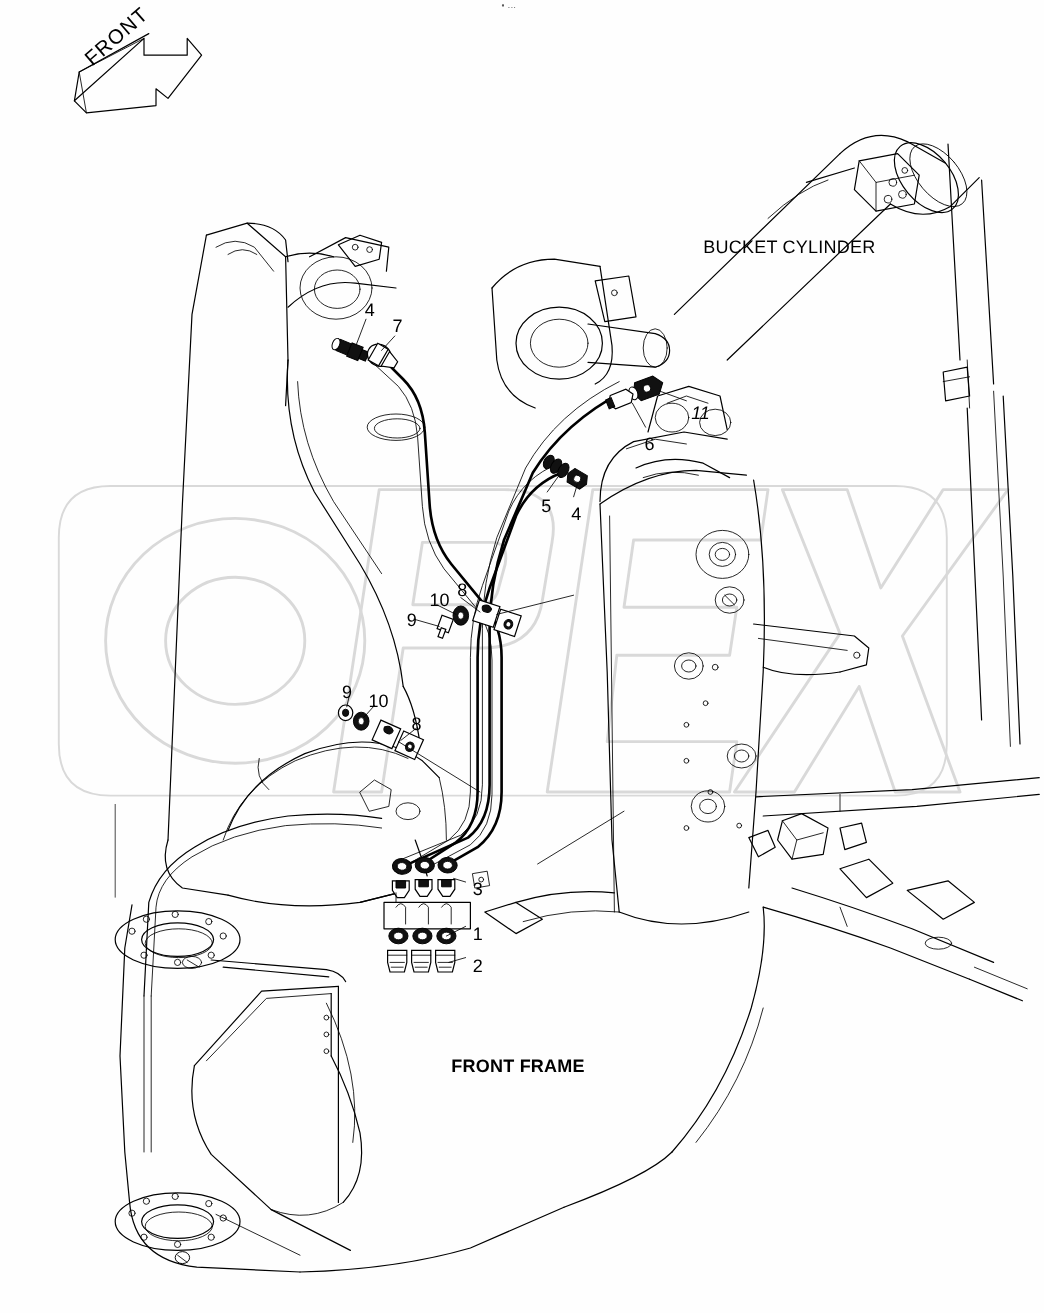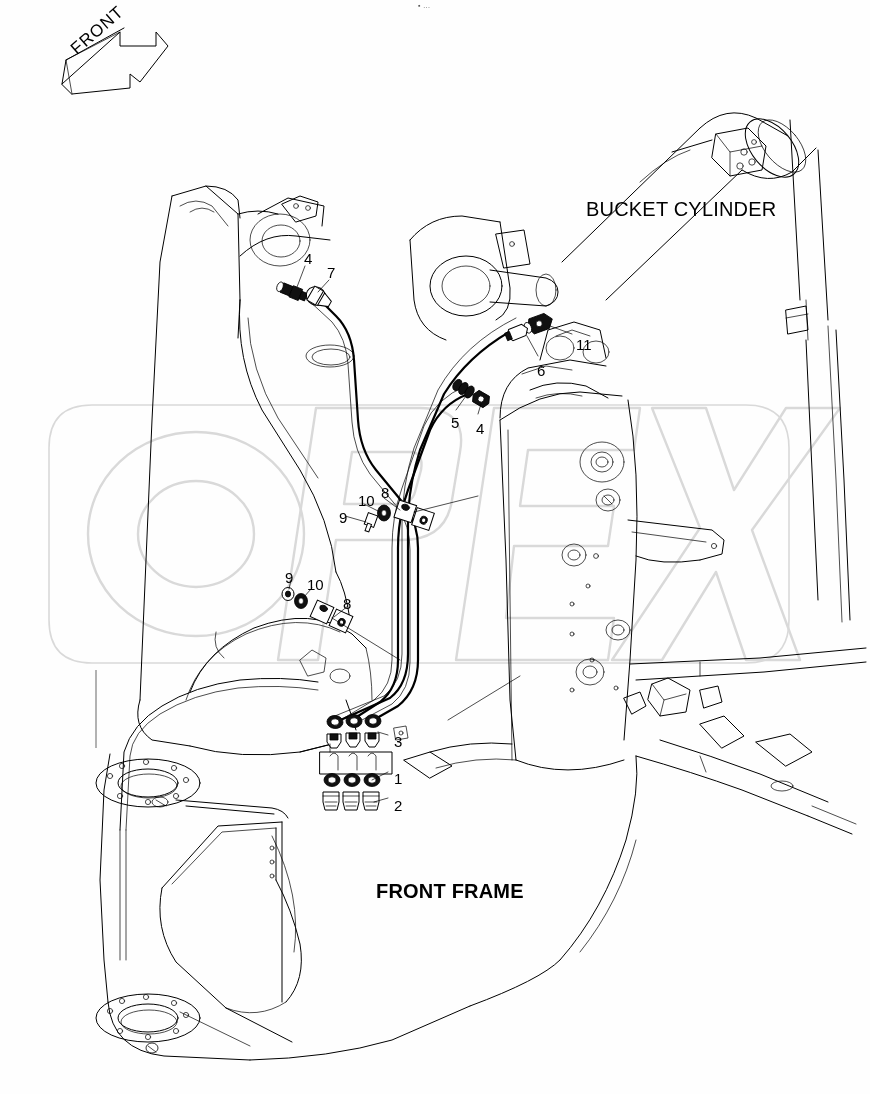--- a/index.html
+++ b/index.html
@@ -12,21 +12,21 @@
   #sheet{position:absolute;left:0;top:0;width:870px;height:1094px;}
   svg{display:block;}
   .lbl{
     position:absolute;
     font-family:"Liberation Sans", sans-serif;
     color:#000;
     white-space:nowrap;
     user-select:none;
   }
   .callout{font-size:15px;letter-spacing:0px;}
-  .bigtext{font-size:20px;letter-spacing:0.2px;}
+  .bigtext{font-size:15px;letter-spacing:0.2px;}
   .frontword{
     font-size:17px;font-weight:400;letter-spacing:1px;
   }
   .topmark{
     position:absolute;left:418px;top:2px;
     font-size:7px;color:#5a5a5a;letter-spacing:0.4px;
   }
 </style>
 </head>
 <body>
@@ -465,21 +465,21 @@
 
   <div class="lbl bigtext" style="left:586px;top:198px;">BUCKET CYLINDER</div>
 
   <div class="lbl bigtext" style="left:376px;top:880px;font-weight:bold;">FRONT FRAME</div>
 
   <div class="lbl callout" style="left:394px;top:770px;">1</div>
   <div class="lbl callout" style="left:394px;top:797px;">2</div>
   <div class="lbl callout" style="left:394px;top:733px;">3</div>
   <div class="lbl callout" style="left:304px;top:250px;">4</div>
   <div class="lbl callout" style="left:327px;top:264px;">7</div>
-  <div class="lbl callout" style="left:576px;top:336px;">11</div>
+  <div class="lbl callout" style="left:576px;top:336px;font-style:italic;">11</div>
   <div class="lbl callout" style="left:537px;top:362px;">6</div>
   <div class="lbl callout" style="left:451px;top:414px;">5</div>
   <div class="lbl callout" style="left:476px;top:420px;">4</div>
   <div class="lbl callout" style="left:381px;top:484px;">8</div>
   <div class="lbl callout" style="left:358px;top:492px;">10</div>
   <div class="lbl callout" style="left:339px;top:509px;">9</div>
   <div class="lbl callout" style="left:285px;top:569px;">9</div>
   <div class="lbl callout" style="left:307px;top:576px;">10</div>
   <div class="lbl callout" style="left:343px;top:595px;">8</div>
 </div>

